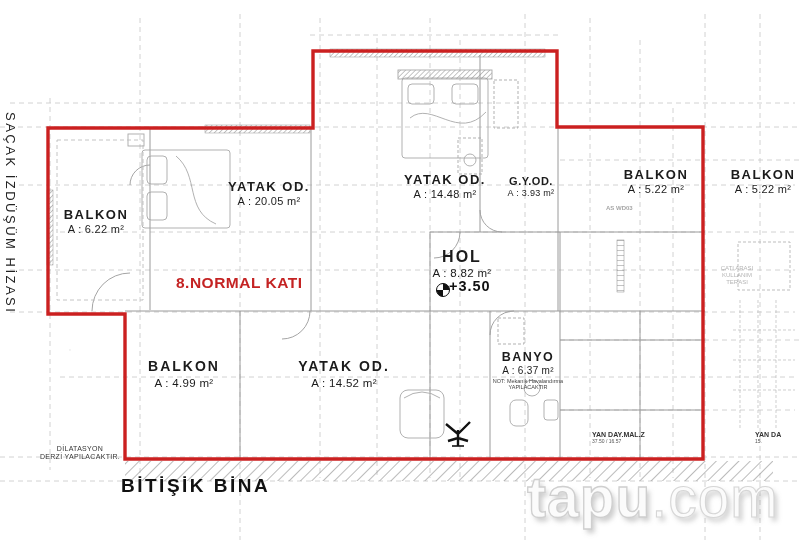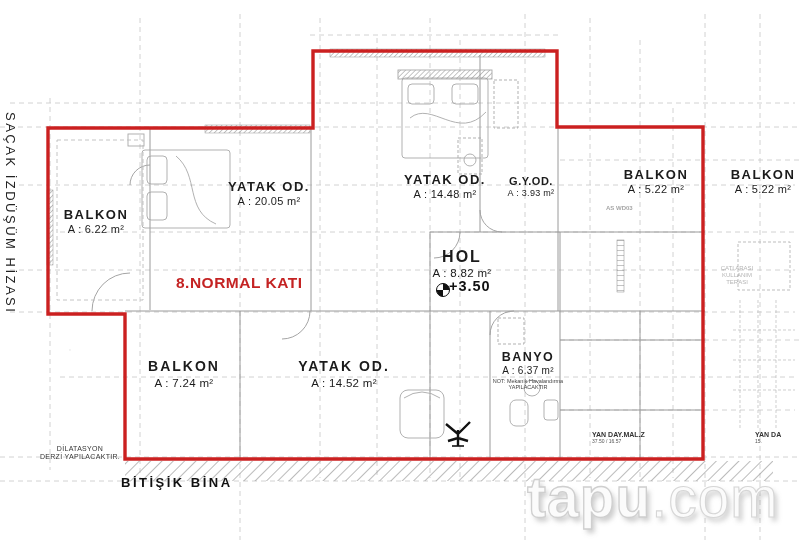--- a/index.html
+++ b/index.html
@@ -16,21 +16,21 @@
   .hol .room-name{font-size:16px;letter-spacing:2px;font-weight:bold;text-align:center;}
   .hol .room-area{font-size:11.5px;}
   .note-tiny{display:block;font-size:5.5px;letter-spacing:0;color:#444;margin-top:2px;line-height:6px;}
   .red-line{position:absolute;color:#c42323;font-weight:bold;font-size:15.5px;letter-spacing:.5px;white-space:nowrap;}
   .elev{position:absolute;left:433px;top:278px;display:flex;align-items:center;gap:3px;}
   .elev-txt{font-weight:bold;font-size:14.5px;color:#111;letter-spacing:1px;}
   .vert-label{position:absolute;left:3px;top:112px;writing-mode:vertical-rl;font-size:13px;
               letter-spacing:2.5px;color:#222;}
   .dilat{position:absolute;transform:translateX(-50%);left:80px;top:445px;font-size:7px;color:#333;
          text-align:center;line-height:7.5px;letter-spacing:.3px;white-space:nowrap;}
-  .bitisik{position:absolute;left:121px;top:475px;font-weight:bold;font-size:13px;
+  .bitisik{position:absolute;left:121px;top:475px;font-weight:bold;font-size:19px;
            letter-spacing:2.5px;color:#111;white-space:nowrap;}
   .micro{position:absolute;font-size:7px;font-weight:bold;color:#333;white-space:nowrap;line-height:7px;}
   .micro .sub{display:block;font-weight:normal;font-size:5px;color:#555;}
   .faint{opacity:.45;}
   .attic{position:absolute;transform:translateX(-50%);left:737px;top:265px;font-size:6px;color:#777;
          opacity:.55;text-align:center;line-height:7px;white-space:nowrap;}
   .watermark{position:absolute;left:527px;top:464px;font-size:57px;font-weight:bold;
              color:#fbfbfb;-webkit-text-stroke:1.3px #cfcfcf;letter-spacing:1px;
              text-shadow:3px 4px 5px rgba(110,110,110,.35);white-space:nowrap;}
   .watermark .thin{font-weight:normal;text-align:right;-webkit-text-stroke:1.1px #d6d6d6;}
@@ -201,21 +201,21 @@
     <span class="room-area">A : 8.82 m²</span>
   </div>
   <div class="lbl sm" style="left:528px;top:350px;">
     <span class="room-name" style="font-size:12.5px;letter-spacing:1.5px;">BANYO</span>
     <span class="room-area" style="font-size:10px;">A : 6.37 m²</span>
     <span class="note-tiny">NOT: Mekanik Havalandırma</span>
     <span class="note-tiny" style="margin-top:0;">YAPILACAKTIR</span>
   </div>
   <div class="lbl lg" style="left:184px;top:358px;">
     <span class="room-name">BALKON</span>
-    <span class="room-area">A : 7.24 m²</span>
+    <span class="room-area">A : 4.99 m²</span>
   </div>
   <div class="lbl lg" style="left:344px;top:358px;">
     <span class="room-name">YATAK OD.</span>
     <span class="room-area">A : 14.52 m²</span>
   </div>
 
   <div class="red-line" style="left:176px;top:274px;">8.NORMAL KATI</div>
 
   <div class="elev">
     <span style="width:13px;"></span>

